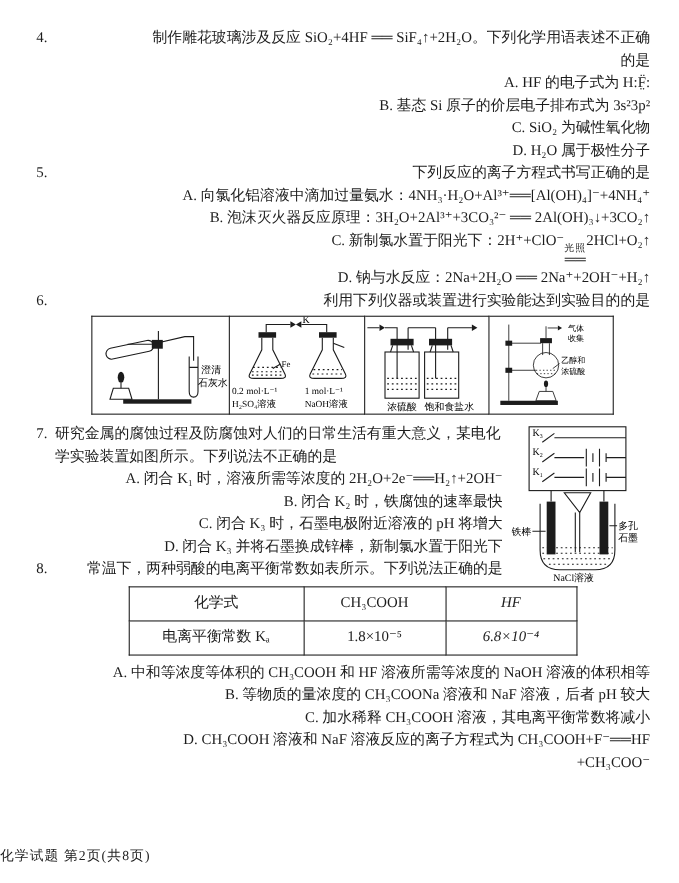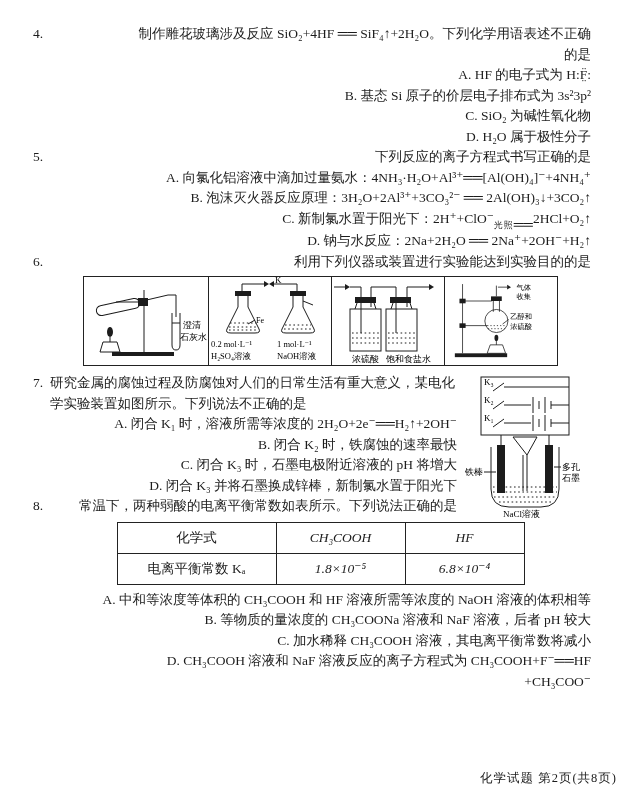--- a/index.html
+++ b/index.html
@@ -7,43 +7,43 @@
     width:617px;height:803px;background:#ffffff;overflow:hidden;
     font-family:"Liberation Serif","DejaVu Serif",serif;
     font-size:13.5px;color:#1c1c1c;
   }
   .page{position:relative;box-sizing:border-box;width:617px;height:803px;padding:24px 26px 0 33px;}
   .question{position:relative;padding-left:17px;line-height:20.5px;}
   .qnum{position:absolute;left:0;top:0;}
   .stem,.opt{text-align:right;}
   .opt-cont{}
   
-  .overeq{display:inline-flex;flex-direction:row;align-items:center;line-height:1;vertical-align:-5px;}
+  .overeq{display:inline-flex;flex-direction:column;align-items:center;line-height:1;vertical-align:-5px;}
   .overlabel{font-size:9px;margin-bottom:-1px;letter-spacing:1px;}
   .eqline{line-height:1;}
   
   table.apparatus{border-collapse:collapse;margin:4px auto 7px auto;}
   table.apparatus td{border:1px solid #222;padding:0;vertical-align:middle;}
   table.apparatus td.figcell{height:82px;text-align:center;}
   table.apparatus td.capcell{font-size:12.5px;line-height:19px;padding:5px 3px;text-align:center;vertical-align:top;height:42px;}
   .cA{width:124px}.cB{width:122px}.cC{width:112px}.cD{width:112px}
   .fig{display:block;margin:0 auto;}
   .fig text{font-family:inherit;}
   .ln{stroke:#1c1c1c;stroke-width:1;fill:none;}
   .fill{fill:#1c1c1c;stroke:none;}
   .liq{stroke:#1c1c1c;stroke-width:1;fill:none;stroke-dasharray:1.6,2.6;}
   
   .q7fig{float:right;width:126px;margin:2px 0 2px 8px;}
   
   table.katable{border-collapse:collapse;margin:5px auto 5px auto;font-size:13.5px;}
   table.katable td{border:1px solid #222;text-align:center;padding:4px 14px;height:22px;}
   table.katable td.c1{width:130px;margin-left:24px;}
-  table.katable td.c2{width:100px;font-style:italic;}
+  table.katable td.c2{width:100px;}
   table.katable td.c3{width:90px;font-style:italic;}
-  .footer{position:absolute;left:0;right:0;bottom:16px;text-align:right;font-size:12.5px;letter-spacing:1px;}
+  .footer{position:absolute;left:0;right:0;bottom:16px;text-align:left;font-size:12.5px;letter-spacing:1px;}
 </style>
 </head>
 <body>
 
 <div class="page">
 
   <section class="question">
     <span class="qnum">4.</span>
     <div class="stem">制作雕花玻璃涉及反应 SiO₂+4HF ══ SiF₄↑+2H₂O。下列化学用语表述不正确</div>
     <div class="stem">的是</div>

